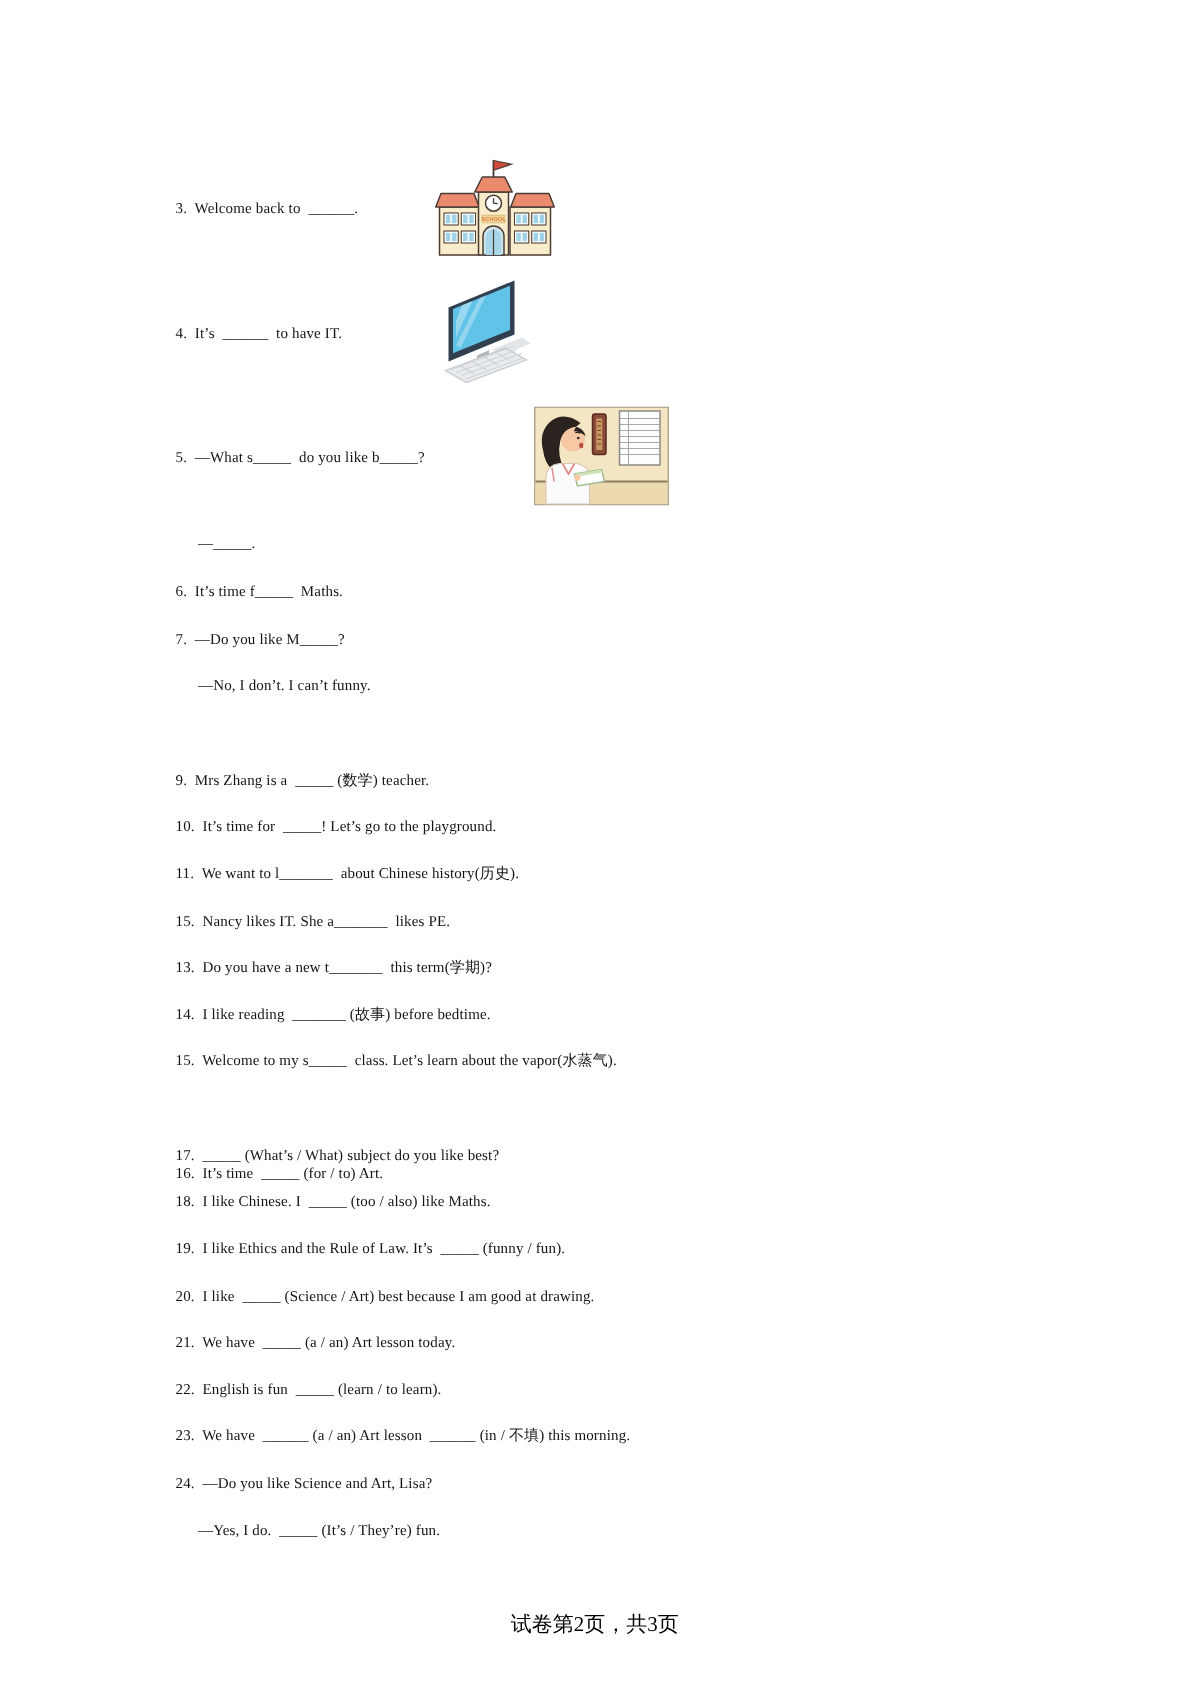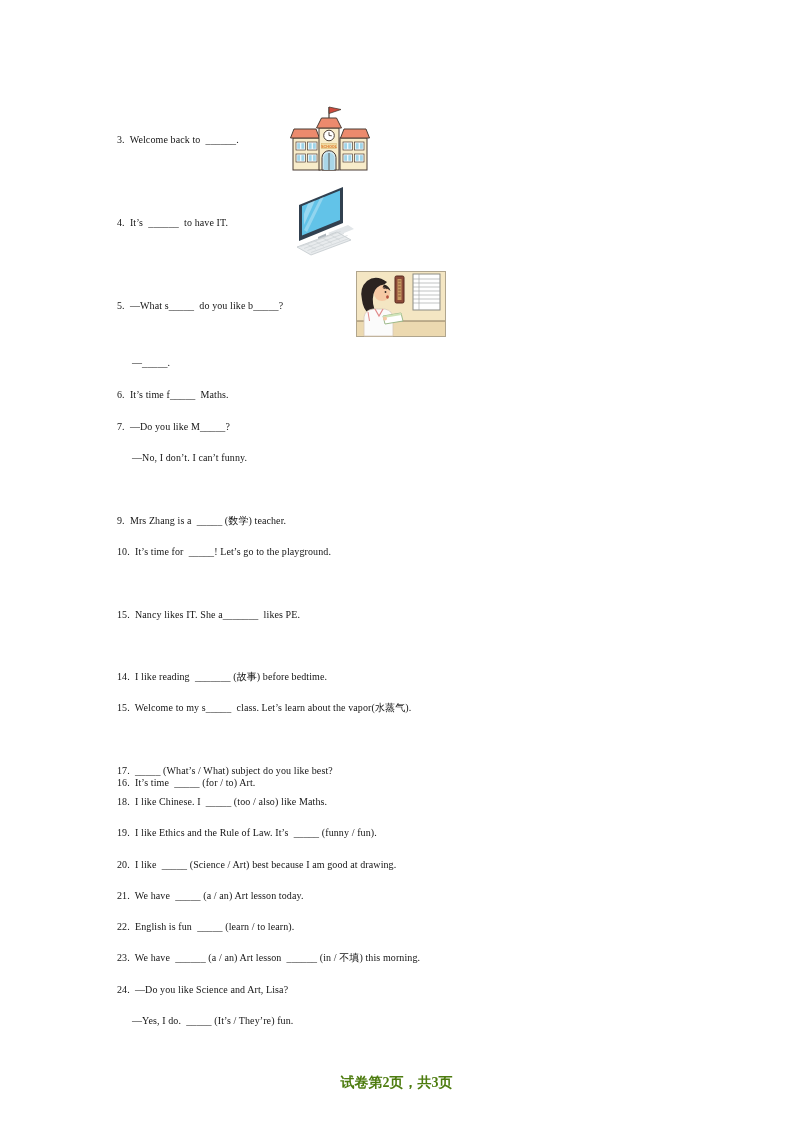--- a/index.html
+++ b/index.html
@@ -19,39 +19,40 @@
     white-space:pre;
     letter-spacing:0.1px;
   }
   .line.reply{left:107px;margin-left:25px;}
   .illustration{position:absolute;}
   .footer{
     position:absolute;
     top:1074px;left:0;width:100%;
     text-align:center;
     font-size:14px;
-    color:#4d7c0f;
-    font-weight:bold;
+    color:#000000;
   }
 </style>
 </head>
 <body>
 
 <div class="page">
 
   <div class="line" style="top:129px">3.  Welcome back to  ______.</div>
   <div class="line" style="top:212px">4.  It’s  ______  to have IT.</div>
   <div class="line" style="top:295px">5.  —What s_____  do you like b_____?</div>
   <div class="line reply" style="top:352px">—_____.</div>
   <div class="line" style="top:384px">6.  It’s time f_____  Maths.</div>
   <div class="line" style="top:416px">7.  —Do you like M_____?</div>
   <div class="line reply" style="top:447px">—No, I don’t. I can’t funny.</div>
   <div class="line" style="top:510px">9.  Mrs Zhang is a  _____ (数学) teacher.</div>
   <div class="line" style="top:541px">10.  It’s time for  _____! Let’s go to the playground.</div>
+  <div class="line" style="top:572px">11.  We want to l_______  about Chinese history(历史).</div>
   <div class="line" style="top:604px">15.  Nancy likes IT. She a_______  likes PE.</div>
+  <div class="line" style="top:635px">13.  Do you have a new t_______  this term(学期)?</div>
   <div class="line" style="top:666px">14.  I like reading  _______ (故事) before bedtime.</div>
   <div class="line" style="top:697px">15.  Welcome to my s_____  class. Let’s learn about the vapor(水蒸气).</div>
   <div class="line" style="top:772px">16.  It’s time  _____ (for / to) Art.</div>
   <div class="line" style="top:760px">17.  _____ (What’s / What) subject do you like best?</div>
   <div class="line" style="top:791px">18.  I like Chinese. I  _____ (too / also) like Maths.</div>
   <div class="line" style="top:822px">19.  I like Ethics and the Rule of Law. It’s  _____ (funny / fun).</div>
   <div class="line" style="top:854px">20.  I like  _____ (Science / Art) best because I am good at drawing.</div>
   <div class="line" style="top:885px">21.  We have  _____ (a / an) Art lesson today.</div>
   <div class="line" style="top:916px">22.  English is fun  _____ (learn / to learn).</div>
   <div class="line" style="top:947px">23.  We have  ______ (a / an) Art lesson  ______ (in / 不填) this morning.</div>

